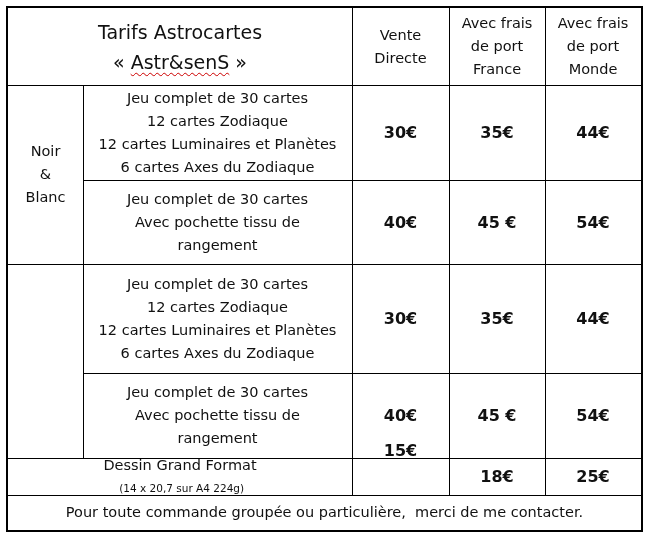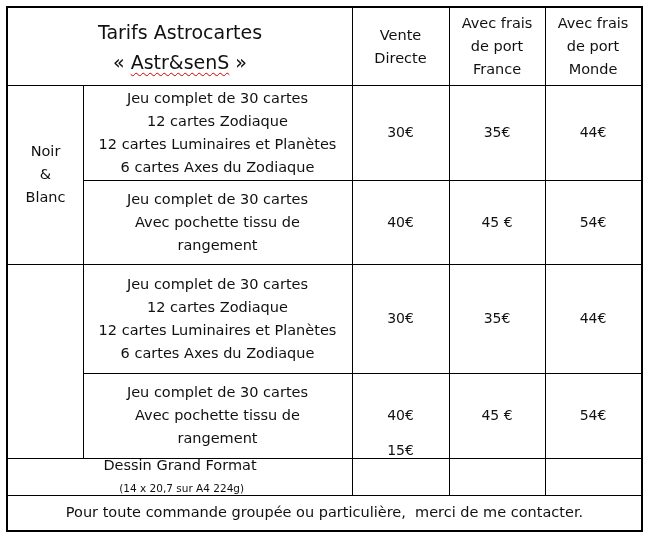--- a/index.html
+++ b/index.html
@@ -9,21 +9,21 @@
            border: 2px solid #000; box-sizing: border-box; }
     .cell { position: absolute; box-sizing: border-box; display: flex;
             align-items: center; justify-content: center; text-align: center;
             font-size: 14.5px; line-height: 23px; white-space: pre-line; }
     .vl { position: absolute; width: 0; border-left: 1.5px solid #000; }
     .hl { position: absolute; height: 0; border-top: 1.5px solid #000; }
     .title { font-size: 19px; line-height: 30px; font-weight: 500; }
     .brand { text-decoration: underline wavy #c00; text-decoration-thickness: 1px;
              text-underline-offset: 3px; }
     .small { font-size: 10.5px; text-align: center; }
-    .price { font-size: 14px; }
+    .price { font-size: 16px; font-weight: bold; }
   </style>
 </head>
 <body>
 
 <div class="tbl">
 
   <div class="vl" style="left:344px; top:0; height:450px;"></div>
   <div class="vl" style="left:441px; top:0; height:487px;"></div>
   <div class="vl" style="left:537px; top:0; height:487px;"></div>
   <div class="vl" style="left:75px; top:77px; height:373px;"></div>
@@ -81,15 +81,17 @@
 Avec pochette tissu  de
 rangement</div>
   <div class="cell price" style="left:344px; top:365px; width:97px; height:85px;">40€</div>
   <div class="cell price" style="left:441px; top:365px; width:96px; height:85px;">45 €</div>
   <div class="cell price" style="left:537px; top:365px; width:96px; height:85px;">54€</div>
 
   <div class="cell" style="left:0; top:450px; width:344px; height:37px;flex-direction:column;">
     <span>Dessin Grand Format</span><span class="small" style="white-space:pre;"> (14 x 20,7 sur A4 224g)</span>
   </div>
   <div class="cell price" style="left:344px; top:424px; width:97px; height:37px;">15€</div>
+  <div class="cell price" style="left:441px; top:450px; width:96px; height:37px;">18€</div>
+  <div class="cell price" style="left:537px; top:450px; width:96px; height:37px;">25€</div>
 
   <div class="cell" style="left:0; top:487px; width:633px; height:35px; white-space:pre;">Pour toute commande groupée ou particulière,  merci de me contacter.</div>
 </div>
 
 </body></html>

